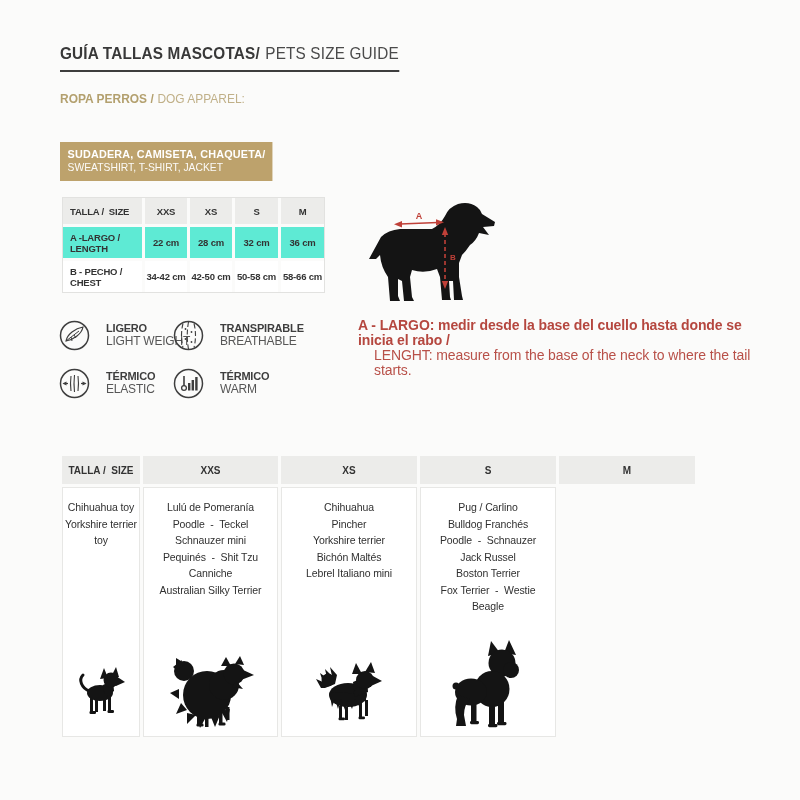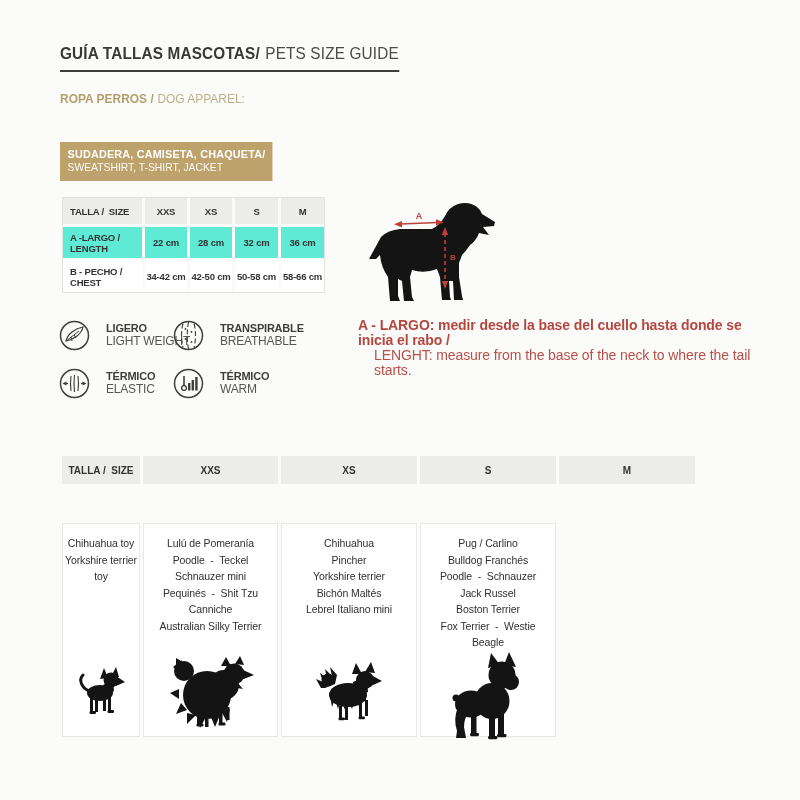--- a/index.html
+++ b/index.html
@@ -56,21 +56,21 @@
   .notes .n-light { font-weight:normal; padding-left:16px; opacity:.95; }
 
   
   .breed-table { left:62px; top:456px; display:grid;
     grid-template-columns:78px 135px 136px 136px 136px;
     grid-template-rows:28px 250px; gap:3px; }
   .bt-head { background:#ececea; display:flex; align-items:center; justify-content:center;
     font-size:10px; font-weight:bold; color:#333; white-space:pre-wrap; }
   .bt-cell { background:#fff; border:1px solid #e7e7e5; display:flex; flex-direction:column; align-items:center; }
   .bt-label { justify-content:center; font-size:11px; font-weight:bold; color:#3e3e3e; text-align:center; line-height:1.55; }
-  .breed-col { padding-top:11px;margin-top:36px; }
+  .breed-col { padding-top:11px; }
   .breed-line { font-size:10.5px; color:#303030; line-height:16.5px; text-align:center; white-space:pre-wrap; letter-spacing:-.1px; }
   .dog-slot { margin-top:auto; }
   .dog-slot svg { display:block; }
   .dog-xxs { margin-bottom:17px; }
   .dog-xs  { margin-bottom:12px; }
   .dog-s   { margin-bottom:7px; }
   .dog-m   { margin-bottom:5px; }
 </style>
 </head>
 <body>

